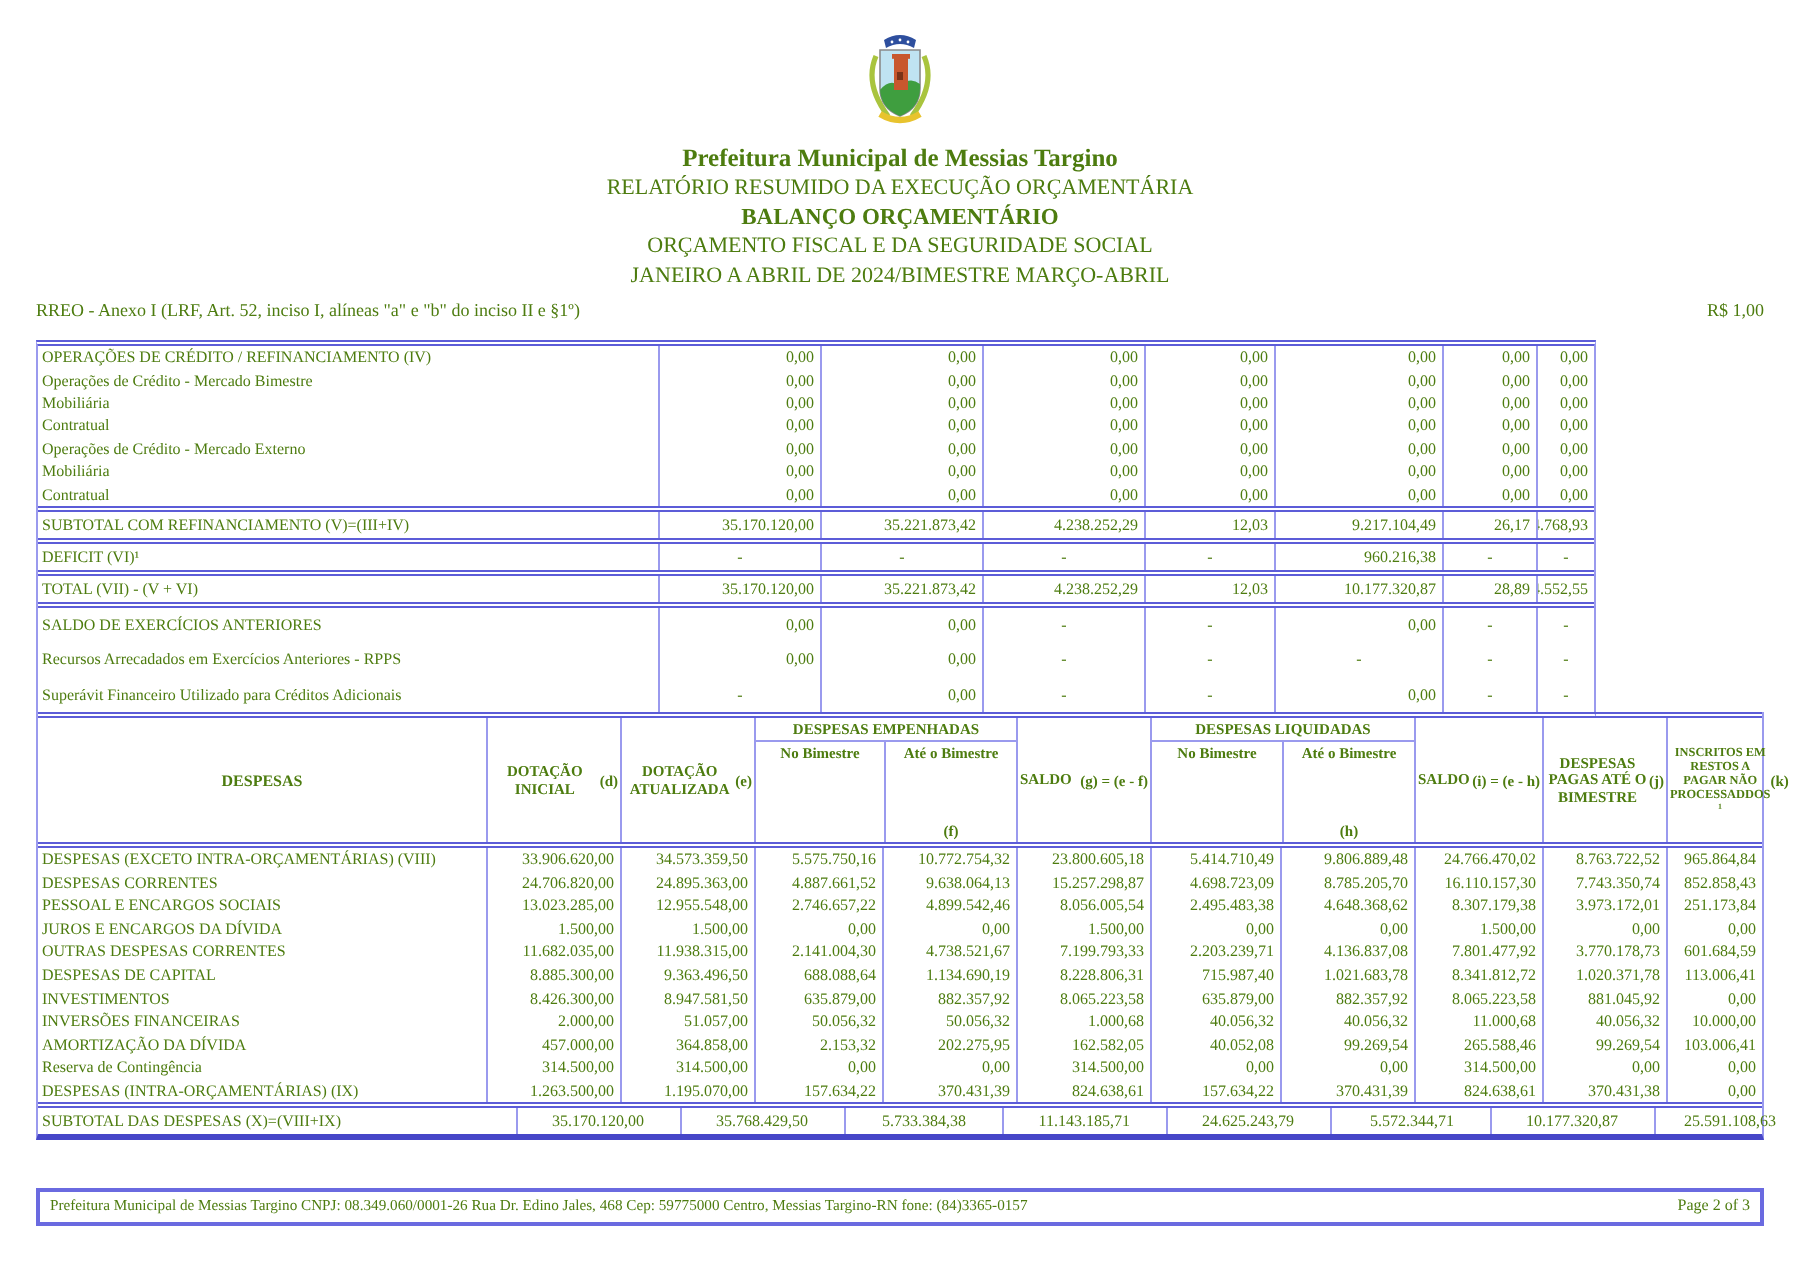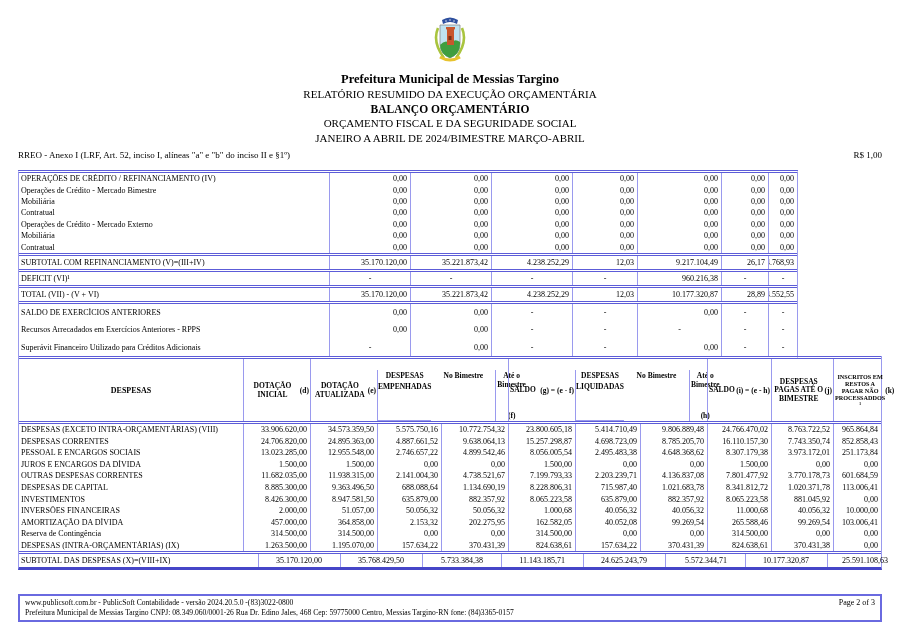--- a/index.html
+++ b/index.html
@@ -1,18 +1,18 @@
 <!DOCTYPE html>
 <html><head>
 <meta charset="utf-8">
 <style>
   html,body { margin:0; padding:0; background:#ffffff; }
   .page {
     position:relative; width:900px; height:637px; background:#fff;
-    font-family:"Liberation Serif", serif; color:#000000; overflow:hidden;
+    font-family:"Liberation Serif", serif; color:#4d7c0f; overflow:hidden;
   }
   
   .logo { position:absolute; left:432px; top:14px; }
   .titleblock { position:absolute; left:0; top:72px; width:900px; text-align:center; }
   .titleblock .t-org { font-weight:bold; font-size:12.5px; line-height:15px; }
   .titleblock .t-line { font-size:11px; line-height:14.5px; }
   .titleblock .t-bold { font-weight:bold; font-size:11.5px; }
   .anexo-row { position:absolute; left:18px; top:150px; width:864px; font-size:9px; }
   .anexo-row .right { float:right; }
   
@@ -47,21 +47,21 @@
     height:62px; border-top:3px double #5c5cd8; border-bottom:3px double #5c5cd8;
     font-weight:bold; font-size:7.5px; text-align:center;
   }
   .t2h > div { border-left:1px solid #9a9aee; box-sizing:border-box; }
   .t2h > div:first-child { border-left:none; }
   .h-label { display:flex; align-items:center; justify-content:center; font-size:8px; }
   .h-simple { display:flex; justify-content:space-between; align-items:center; padding:2px 1px 1px 1px; }
   .h-title { white-space:normal; line-height:8.5px; }
   .h-title.small { font-size:6.2px; line-height:7px; }
   .h-letter { line-height:9px; }
-  .h-group { display:flex; flex-direction:row;margin-top:11px; }
+  .h-group { display:flex; flex-direction:column; }
   .h-group-title { border-bottom:1px solid #9a9aee; line-height:11px; }
   .h-sub { flex:1; display:grid; }
   .h-sub.emp { grid-template-columns:64px 1fr; }
   .h-sub.liq { grid-template-columns:65px 1fr; }
   .h-subcell { display:flex; flex-direction:column; justify-content:space-between; align-items:center; padding:2px 1px 1px 1px; }
   .h-subcell.bl { border-left:1px solid #9a9aee; }
   
   .footerbox {
     position:absolute; left:18px; top:594px; width:864px; box-sizing:border-box;
     border:2px solid #6a6ae0; font-size:7.6px; padding:2px 5px 3px 5px; line-height:9.5px;
@@ -447,17 +447,16 @@
           <div class="cell num">10.177.320,87</div>
           <div class="cell num">25.591.108,63</div>
           <div class="cell num">9.134.153,90</div>
           <div class="cell num">965.864,84</div>
         </div>
       </div>
   </div>
 
   <div class="footerbox">
     <span class="pageno">Page 2 of 3</span>
-    <div>www.publicsoft.com.br - PublicSoft Contabilidade - versão 2024.20.5.0 -(83)3022-0800</div>
     <div>Prefeitura Municipal de Messias Targino CNPJ: 08.349.060/0001-26 Rua Dr. Edino Jales, 468 Cep: 59775000 Centro, Messias Targino-RN fone: (84)3365-0157</div>
   </div>
 
 </div>
 
 </body></html>

